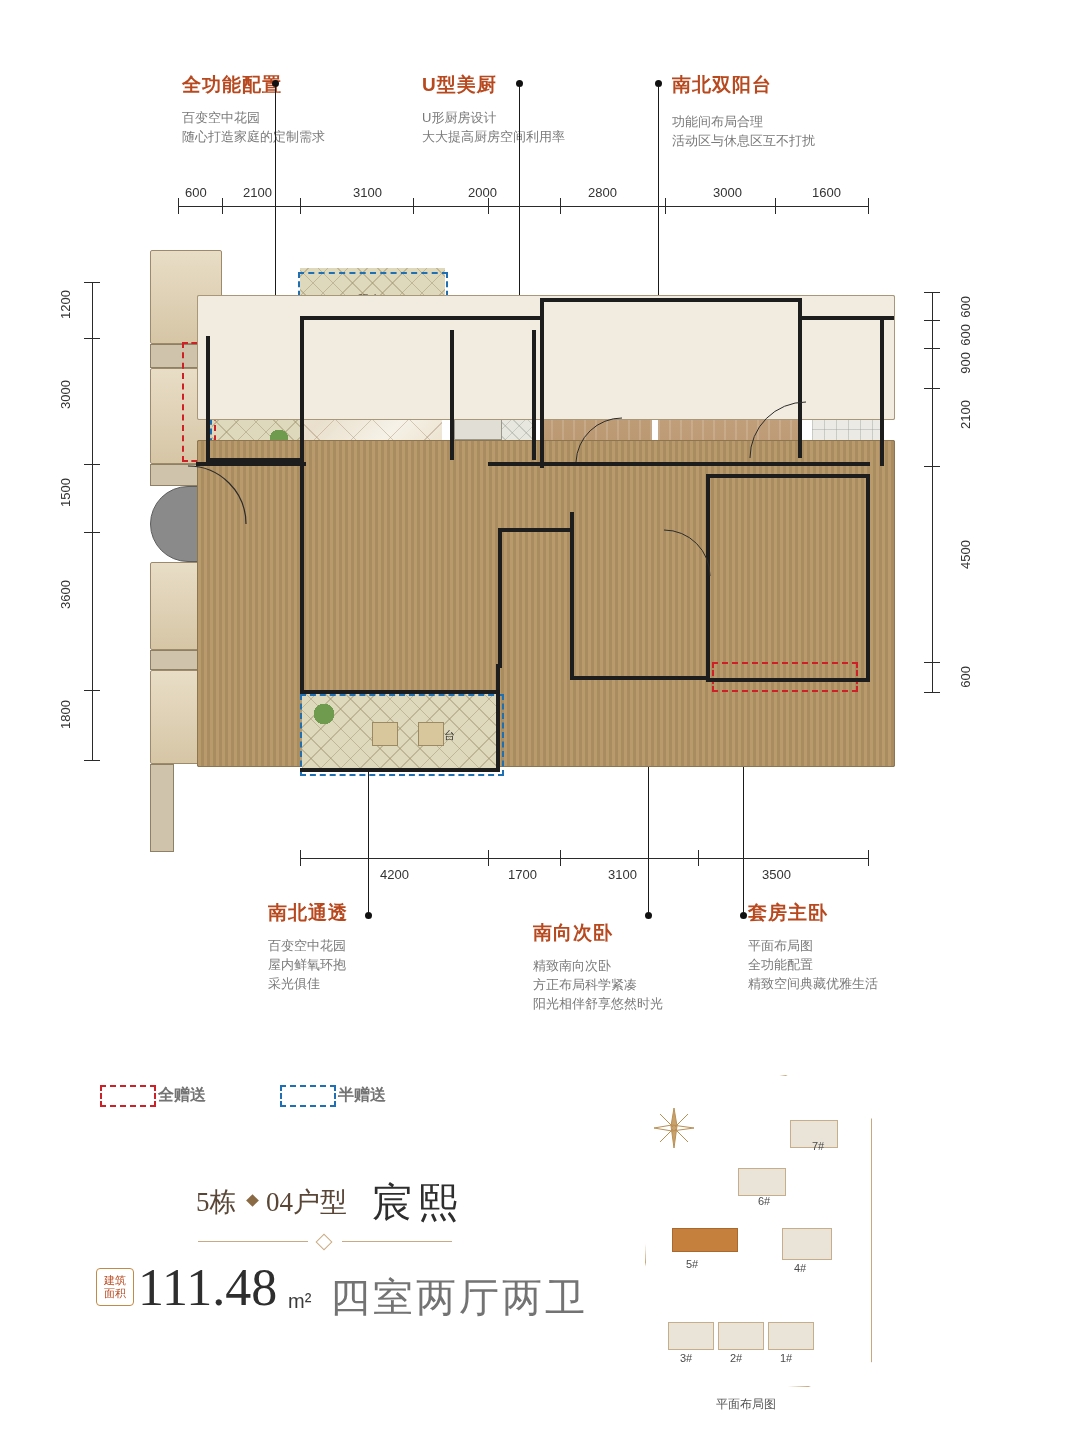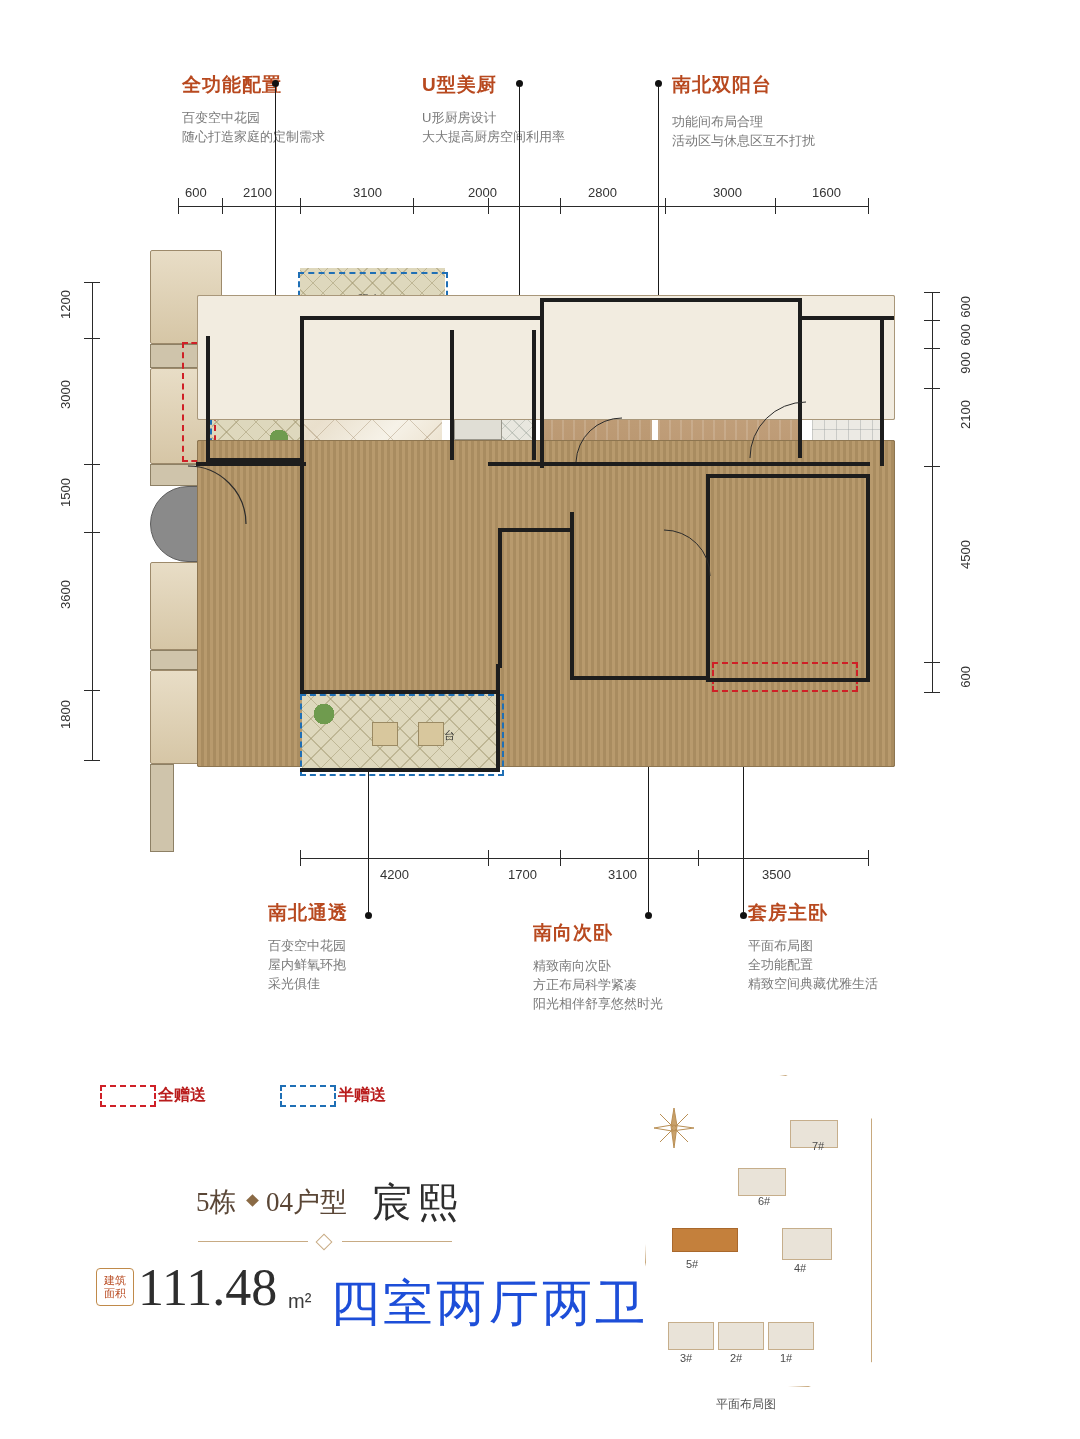--- a/index.html
+++ b/index.html
@@ -84,34 +84,34 @@
   .bed .quilt{position:absolute;left:6%;top:34%;width:88%;height:58%;
     background:repeating-linear-gradient(90deg,#b89a6d 0 3px,#a98c60 3px 6px);
     border:1px solid #8d7550;border-radius:2px;}
   .sofa{background:#8a8a8a;border:1px solid #5d5d5d;border-radius:3px;}
   .wardrobe{background:#cfc4ab;border:1px solid #8d8065;}
   .dashR{border:2px dashed #cf2027;}
   .dashB{border:2px dashed #1f6fb5;}
 
   
   .legend-box{position:absolute;width:52px;height:18px;}
-  .legend-label{position:absolute;font-size:16px;color:#b91c1c;font-weight:bold;}
+  .legend-label{position:absolute;font-size:16px;color:#737373;font-weight:bold;}
 
   
   .t-bldg{font-size:27px;color:#5a4636;font-family:"Liberation Serif",serif;}
   .t-name{font-size:40px;color:#2e2e2e;font-family:"Liberation Serif",serif;letter-spacing:6px;}
   .t-rule{position:absolute;height:1px;background:#c8ab84;}
   .t-diamond{position:absolute;width:10px;height:10px;border:1px solid #c8ab84;transform:rotate(45deg);}
   .badge{
     position:absolute;width:38px;height:38px;border:1px solid #c08a4a;border-radius:4px;
     color:#b8491f;font-size:11px;line-height:13px;text-align:center;padding-top:5px;box-sizing:border-box;
   }
   .t-area{font-size:52px;color:#2e2e2e;font-family:"Liberation Serif",serif;}
   .t-unit{font-size:20px;}
-  .t-rooms{font-size:50px;color:#1d4ed8;font-family:"Liberation Serif",serif;letter-spacing:3px;text-align:right;}
+  .t-rooms{font-size:40px;color:#737373;font-family:"Liberation Serif",serif;letter-spacing:3px;text-align:right;}
 
   
   .site-bldg{position:absolute;background:#e9e3d8;border:1px solid #c6ae8b;}
   .site-bldg.hl{background:#c4803c;border-color:#a9682c;}
   .site-lbl{position:absolute;font-size:11px;color:#4a4a4a;}
   #site-outline{position:absolute;left:645px;top:1075px;width:225px;height:310px;
     border:1px solid #c8a97e;border-radius:12px;
     clip-path:polygon(10% 6%,62% 0%,100% 14%,100% 92%,72% 100%,12% 98%,0% 60%,3% 20%);
     background:#fff;}
   .compass{position:absolute;}

